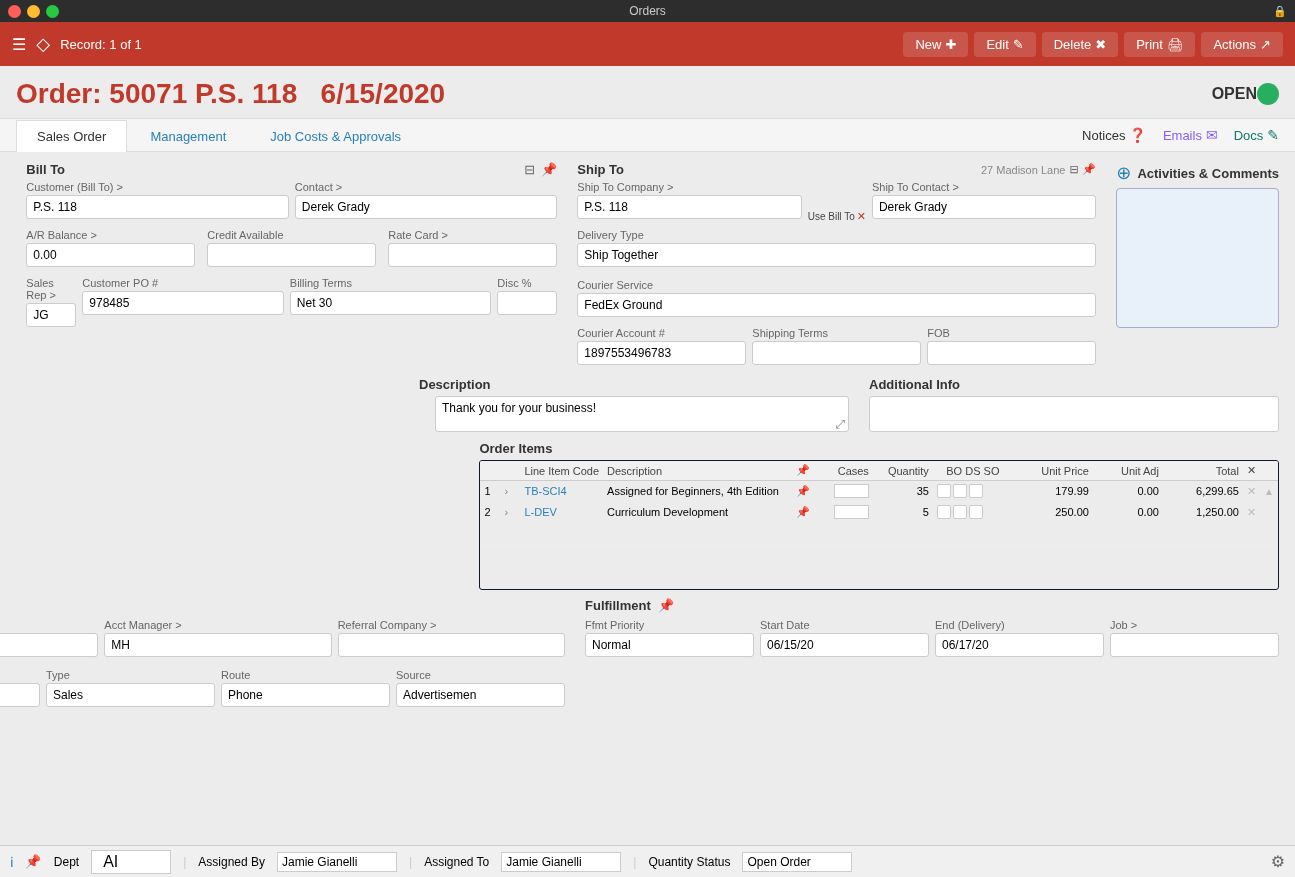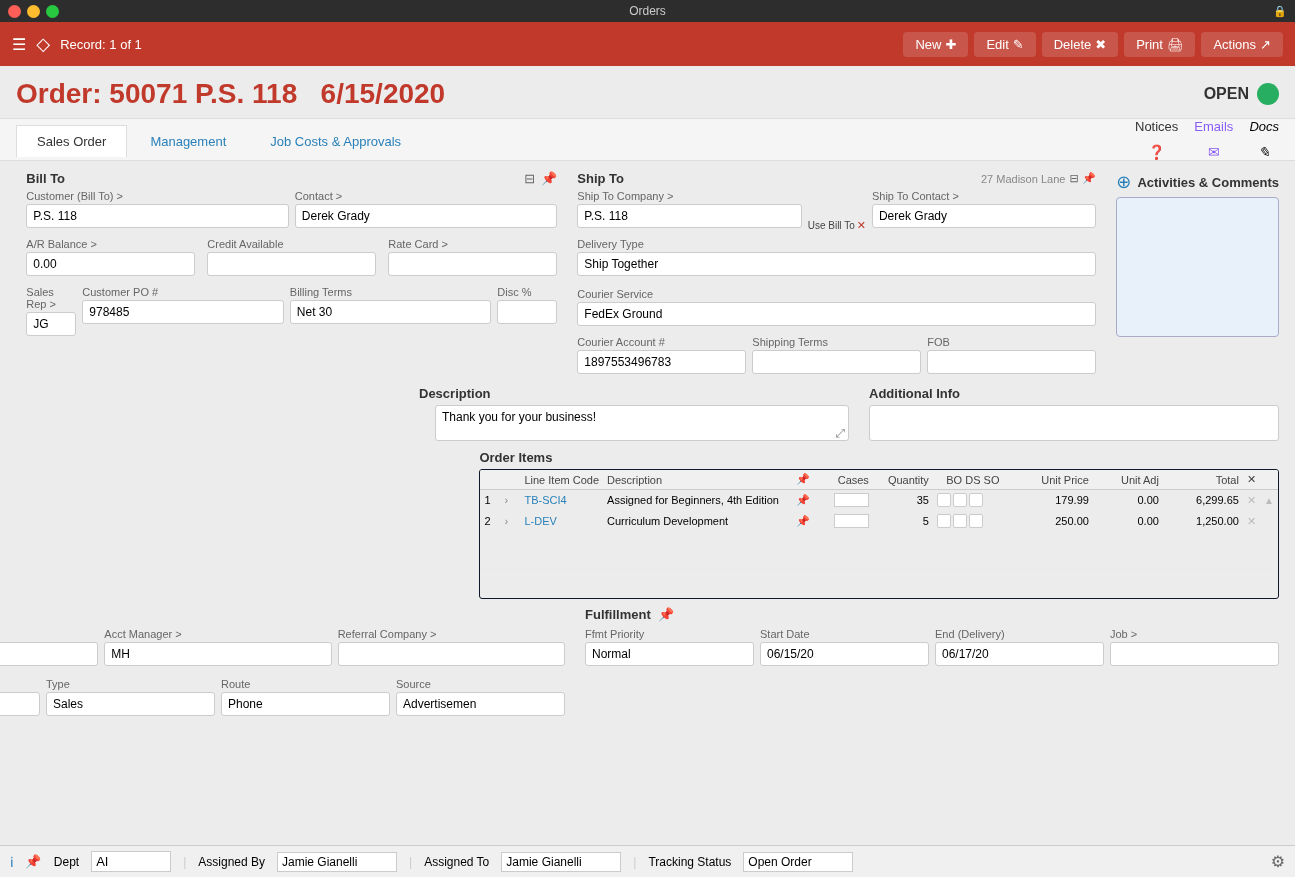--- a/index.html
+++ b/index.html
@@ -20,34 +20,34 @@
     .menu-bar-left { display: flex; align-items: center; gap: 10px; }
     .hamburger-icon { color: white; font-size: 16px; cursor: pointer; }
     .nav-arrow { color: white; font-size: 18px; cursor: pointer; }
     .record-info { color: white; font-size: 13px; font-weight: 500; }
     .menu-bar-right { margin-left: auto; display: flex; align-items: center; gap: 6px; }
     .menu-btn { background: rgba(255,255,255,0.15); border: none; color: white; padding: 5px 12px; border-radius: 4px; font-size: 13px; cursor: pointer; display: flex; align-items: center; gap: 4px; }
 
     
     .order-header { display: flex; align-items: center; padding: 12px 16px 8px 16px; border-bottom: 1px solid #ddd; }
     .order-title { color: #c0392b; font-size: 28px; font-weight: 600; }
-    .order-status { margin-left: auto; display: flex; align-items: center; gap: 8px; }
+    .order-status { margin-left: auto; display: flex; align-items: center; }
     .status-text { color: #333; font-size: 16px; font-weight: 600; }
     .status-dot { width: 22px; height: 22px; border-radius: 50%; background: #27ae60; }
 
     
     .tabs-row { display: flex; align-items: center; padding: 0 16px; border-bottom: 1px solid #ddd; background: #f5f5f5; }
     .tab { padding: 8px 20px; font-size: 13px; cursor: pointer; border: 1px solid transparent; border-bottom: none; margin-right: 2px; position: relative; top: 1px; }
     .tab.active { background: white; border-color: #ddd; border-bottom-color: white; color: #333; font-weight: 500; }
     .tab.colored { color: #2980b9; }
     .tab-actions { margin-left: auto; display: flex; align-items: center; gap: 16px; font-size: 13px; }
-    .tab-action { display: flex; align-items: center; gap: 10px; cursor: pointer; flex-direction: column; }
+    .tab-action { display: flex; align-items: center; gap: 4px; cursor: pointer; }
     .notices-link { color: #333; }
     .emails-link { color: #8b5cf6; }
-    .docs-link { color: #000000; font-style: italic; }
+    .docs-link { color: #0f766e; }
     .tab-icon { font-size: 14px; }
 
     
     .field-group { display: flex; flex-direction: column; gap: 2px; margin-bottom: 6px; }
     .field-label { font-size: 11px; color: #666; }
     .field-input { border: 1px solid #ccc; border-radius: 3px; padding: 3px 6px; font-size: 12px; background: white; height: 24px; }
 
     
     .activities-box { border: 1px solid #aac; border-radius: 4px; background: #e8f0fa; padding: 8px; min-height: 180px; }
     .items-table { width: 100%; border-collapse: collapse; font-size: 11px; }
@@ -430,26 +430,26 @@
       </div>
 
     </div>
 
   </div>
 
   <div class="status-bar">
     <span style="color:#2980b9; font-size:14px; cursor:pointer;">ℹ</span>
     <span style="color:#888; font-size:13px; cursor:pointer;">📌</span>
     <span>Dept</span>
-    <input type="text" style="width: 80px; border: 1px solid rgb(204, 204, 204); padding: 2px 4px; font-size: 13px;" value="AI">
+    <input type="text" style="width: 80px; border: 1px solid rgb(204, 204, 204); padding: 2px 11px; font-size: 16px;" value="AI">
     <span class="status-separator">|</span>
     <span>Assigned By</span>
     <input type="text" style="width: 120px; border: 1px solid rgb(204, 204, 204); padding: 2px 4px; font-size: 12px;" value="Jamie Gianelli">
     <span class="status-separator">|</span>
     <span>Assigned To</span>
     <input type="text" style="width: 120px; border: 1px solid rgb(204, 204, 204); padding: 2px 4px; font-size: 12px;" value="Jamie Gianelli">
     <span class="status-separator">|</span>
-    <span>Tracking Status</span>
+    <span>Quantity Status</span>
     <input type="text" style="width: 110px; border: 1px solid rgb(204, 204, 204); padding: 2px 4px; font-size: 12px;" value="Open Order">
     <span class="gear-icon">⚙</span>
   </div>
 
 </div>
 
 </body></html>

